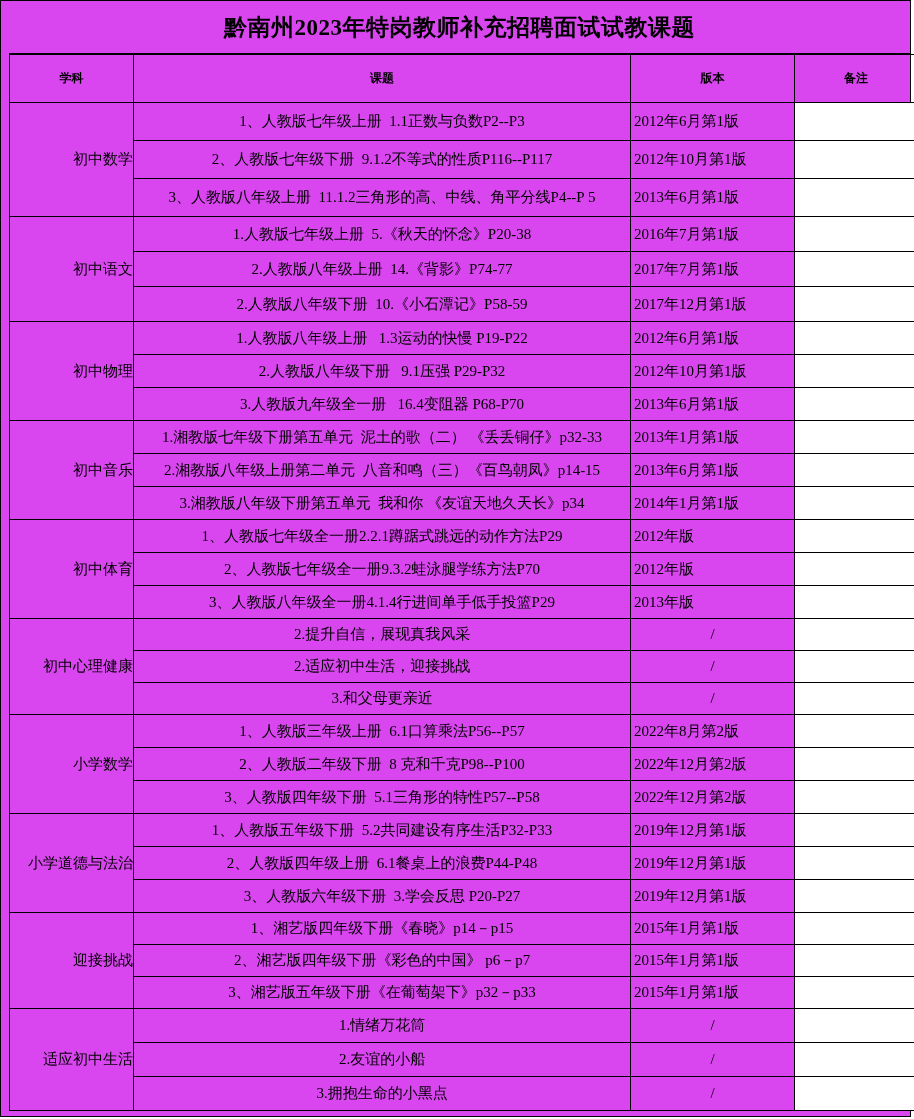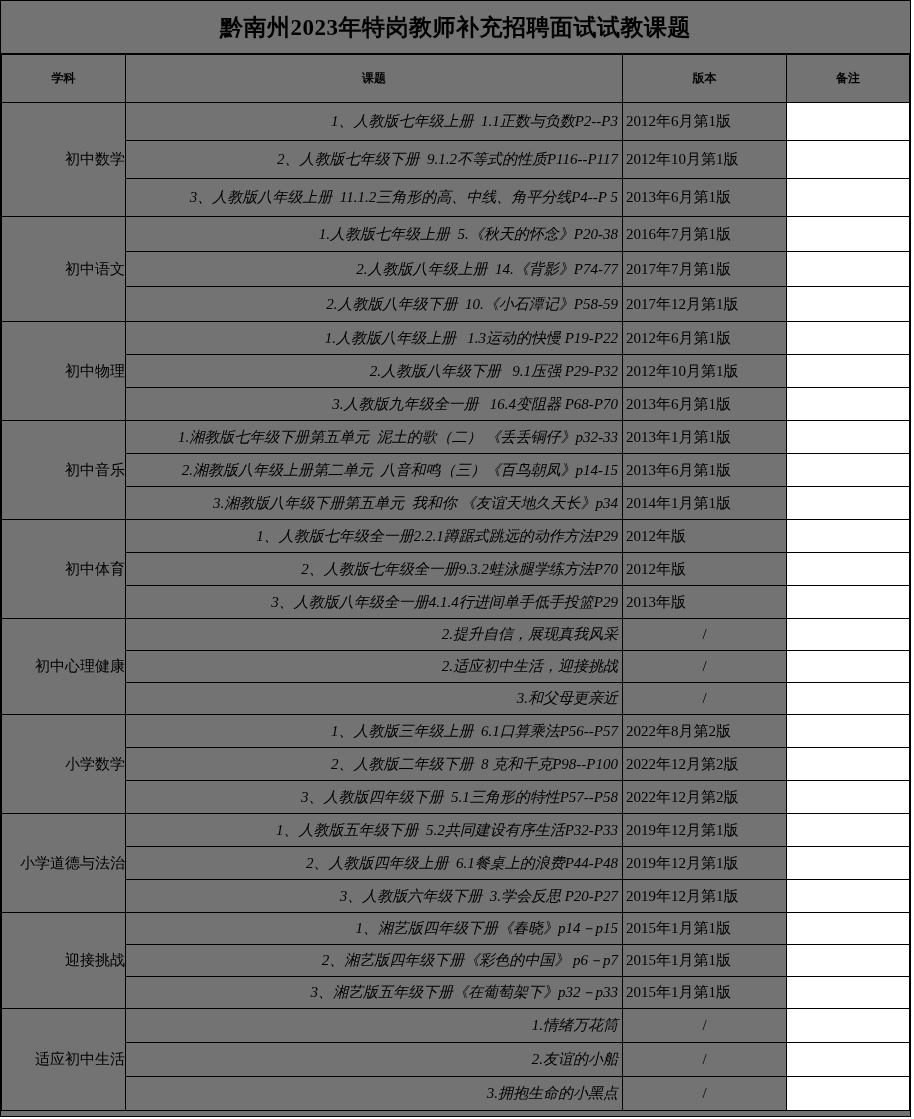--- a/index.html
+++ b/index.html
@@ -5,21 +5,22 @@
   html,body{margin:0;padding:0;background:#fff;}
   body{
     width:914px;height:1119px;
     font-family:"Liberation Serif","DejaVu Serif",serif;
     color:#000;
   }
   .page{
     width:911px;height:1117px;
     border:1.5px solid #000;
     box-sizing:border-box;
-    background:#737373;
+    background:#d946ef;
+    padding-left:8px;
   }
   .title-row{
     height:52px;
     display:flex;align-items:center;justify-content:center;
     font-size:23px;font-weight:bold;
     border-bottom:1.5px solid #000;
     letter-spacing:0.5px;
   }
   table{
     border-collapse:collapse;
@@ -37,21 +38,21 @@
     overflow:hidden;
     vertical-align:middle;
   }
   thead th{
     height:47px;
     font-size:12px;
     font-weight:bold;
     text-align:center;
   }
   td.subject{text-align:right;}
-  td.topic{text-align:right;padding:0 4px;white-space:pre-wrap;font-style:italic;}
+  td.topic{text-align:center;padding:0 4px;white-space:pre-wrap;}
   td.edition{text-align:left;padding:0 3px;white-space:pre-wrap;margin-left:31px;}
   td.edition.center{text-align:center;}
   td.remark{background:#fff;}
   tr.s1 td{height:37px;}
   tr.s2 td{height:34px;}
   tr.s3 td{height:32px;}
   tr.s4 td{height:32px;}
   tr.s5 td{height:32px;}
   tr.s6 td{height:31px;}
   tr.s7 td{height:32px;}

